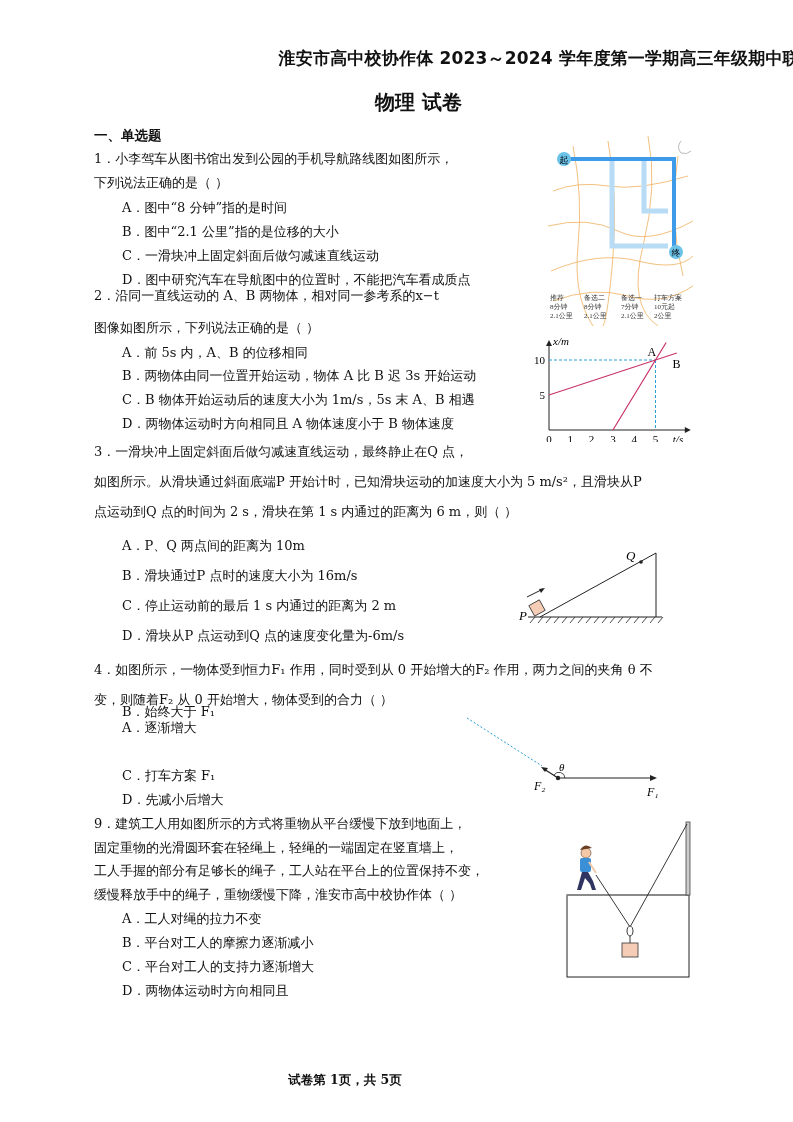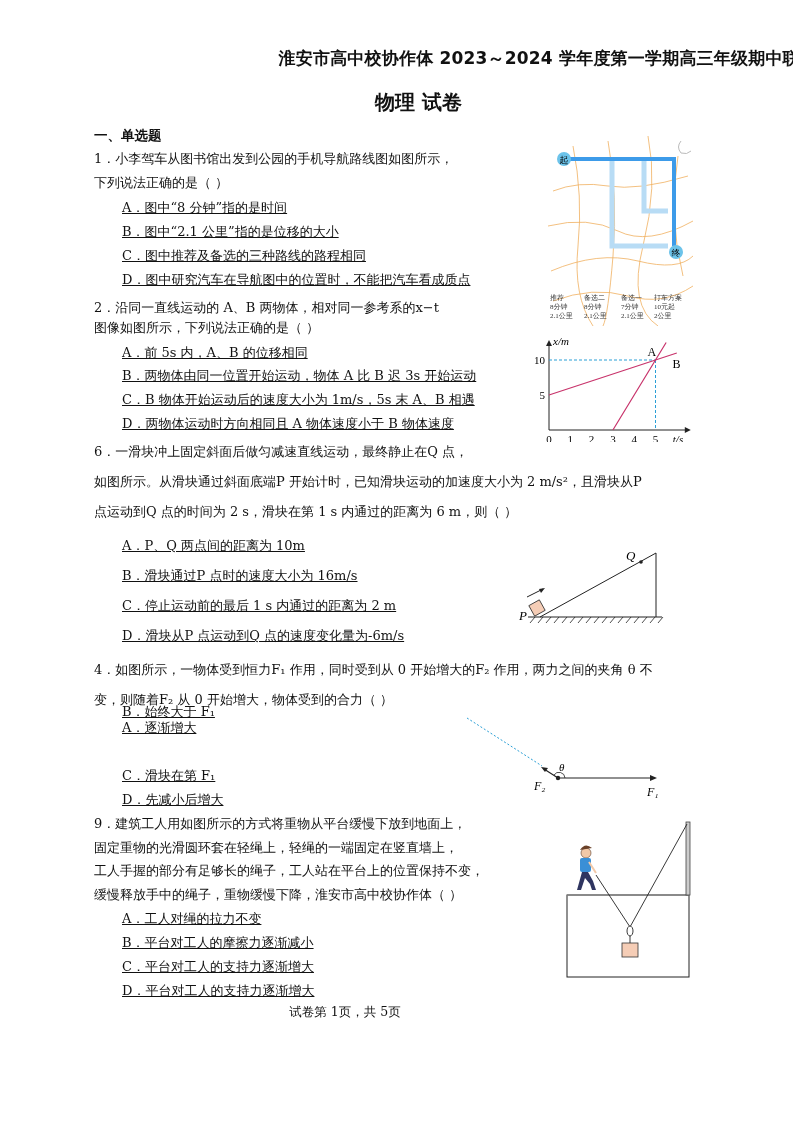--- a/index.html
+++ b/index.html
@@ -5,38 +5,38 @@
   html, body { margin:0; padding:0; background:#fff; }
   body { width:793px; height:1122px; position:relative; overflow:hidden;
          font-family:"DejaVu Serif","Liberation Serif",serif; color:#111; }
   .abs { position:absolute; }
   .title { left:0; width:793px; top:47px; text-align:right; font-family:"DejaVu Sans","Liberation Sans",sans-serif;
            font-weight:bold; font-size:17px; letter-spacing:0.2px;margin-left:24px; }
   .subtitle { left:0; width:793px; top:89px; text-align:center; font-family:"DejaVu Sans","Liberation Sans",sans-serif;
               font-weight:bold; font-size:20px;padding-left:22px; }
   .section { left:94px; top:127px; font-size:13.5px; font-weight:bold; font-family:"DejaVu Sans","Liberation Sans",sans-serif; }
   .line { font-size:13px; white-space:nowrap; line-height:16px; }
-  .opt { left:122px;text-decoration:underline; }
+  .opt { left:122px; }
   .q { left:94px; }
-  .footer { left:0; width:690px; top:1004px; text-align:center; font-size:12.5px; }
+  .footer { left:0; width:690px; top:1072px; text-align:center; font-size:12.5px;font-weight:bold; }
   svg text { font-family:"Liberation Serif",serif; }
 </style>
 </head>
 <body>
 
 <div class="abs title">淮安市高中校协作体 2023～2024 学年度第一学期高三年级期中联考</div>
 <div class="abs subtitle">物理  试卷</div>
 <div class="abs section">一、单选题</div>
 
 <div>
   <div class="abs line q" style="top:151px">1．小李驾车从图书馆出发到公园的手机导航路线图如图所示，</div>
   <div class="abs line q" style="top:175px">下列说法正确的是（        ）</div>
   <div class="abs line opt" style="top:200px">A．图中“8 分钟”指的是时间</div>
   <div class="abs line opt" style="top:224px">B．图中“2.1 公里”指的是位移的大小</div>
-  <div class="abs line opt" style="top:248px">C．图中推荐及备选的三种路线的路程相同</div>
+  <div class="abs line opt" style="top:248px">C．一滑块冲上固定斜面后做匀减速直线运动</div>
   <div class="abs line opt" style="top:272px">D．图中研究汽车在导航图中的位置时，不能把汽车看成质点</div>
 </div>
 
 <svg class="abs" style="left:548px;top:136px" width="145" height="190">
   <g stroke="#f0b060" stroke-width="0.8" fill="none">
     <path d="M5 55 Q30 45 60 50 T140 40"></path>
     <path d="M0 90 Q40 80 70 95 T145 85"></path>
     <path d="M3 135 Q50 115 90 125 T145 120"></path>
     <path d="M5 165 Q45 150 80 160 T145 150"></path>
     <path d="M25 10 Q35 60 30 110 T45 190"></path>
@@ -62,21 +62,21 @@
     <text x="73" y="164">备选一</text>
     <text x="73" y="173">7分钟</text>
     <text x="73" y="182">2.1公里</text>
     <text x="106" y="164">打车方案</text>
     <text x="106" y="173">10元起</text>
     <text x="106" y="182">2公里</text>
   </g>
 </svg>
 
 <div>
-  <div class="abs line q" style="top:300px">2．沿同一直线运动的 A、B 两物体，相对同一参考系的x−t</div>
+  <div class="abs line q" style="top:288px">2．沿同一直线运动的 A、B 两物体，相对同一参考系的x−t</div>
   <div class="abs line q" style="top:320px">图像如图所示，下列说法正确的是（        ）</div>
   <div class="abs line opt" style="top:345px">A．前 5s 内，A、B 的位移相同</div>
   <div class="abs line opt" style="top:368px">B．两物体由同一位置开始运动，物体 A 比 B 迟 3s 开始运动</div>
   <div class="abs line opt" style="top:392px">C．B 物体开始运动后的速度大小为 1m/s，5s 末 A、B 相遇</div>
   <div class="abs line opt" style="top:416px">D．两物体运动时方向相同且 A 物体速度小于 B 物体速度</div>
 </div>
 
 <svg id="xt-chart" class="abs" style="left:527px;top:330px" width="170" height="112">
   <g id="chart-axes">
       <line x1="22" y1="100" x2="159.8" y2="100" stroke="#222" stroke-width="1"></line>
@@ -102,22 +102,22 @@
       <text x="107.2" y="113" font-size="11" text-anchor="middle">4</text>
       <text x="128.5" y="113" font-size="11" text-anchor="middle">5</text>
       <text x="18" y="69" font-size="11" text-anchor="end">5</text>
       <text x="18" y="34" font-size="11" text-anchor="end">10</text>
     </g>
   <text id="ylabel" font-size="11" font-style="italic" x="26" y="15">x/m</text>
   <text id="xlabel" font-size="11" font-style="italic" x="145.8" y="113">t/s</text>
 </svg>
 
 <div>
-  <div class="abs line q" style="top:444px">6．一滑块冲上固定斜面后做匀减速直线运动，最终静止在Q 点，</div>
-  <div class="abs line q" style="top:474px">如图所示。从滑块通过斜面底端P 开始计时，已知滑块运动的加速度大小为 2 m/s²，且滑块从P</div>
+  <div class="abs line q" style="top:444px">3．一滑块冲上固定斜面后做匀减速直线运动，最终静止在Q 点，</div>
+  <div class="abs line q" style="top:474px">如图所示。从滑块通过斜面底端P 开始计时，已知滑块运动的加速度大小为 5 m/s²，且滑块从P</div>
   <div class="abs line q" style="top:504px">点运动到Q 点的时间为 2 s，滑块在第 1 s 内通过的距离为 6 m，则（        ）</div>
   <div class="abs line opt" style="top:538px">A．P、Q 两点间的距离为 10m</div>
   <div class="abs line opt" style="top:568px">B．滑块通过P 点时的速度大小为 16m/s</div>
   <div class="abs line opt" style="top:598px">C．停止运动前的最后 1 s 内通过的距离为 2 m</div>
   <div class="abs line opt" style="top:628px">D．滑块从P 点运动到Q 点的速度变化量为-6m/s</div>
 </div>
 
 <svg class="abs" style="left:510px;top:540px" width="160" height="90">
   <line x1="18" y1="77" x2="152" y2="77" stroke="#222" stroke-width="1.2"></line>
   <g stroke="#222" stroke-width="0.8">
@@ -147,21 +147,21 @@
   <circle cx="131" cy="22" r="1.8" fill="#222"></circle>
   <text x="116" y="20" font-size="13" font-style="italic">Q</text>
   <text x="9" y="80" font-size="13" font-style="italic">P</text>
 </svg>
 
 <div>
   <div class="abs line q" style="top:662px">4．如图所示，一物体受到恒力F₁ 作用，同时受到从 0 开始增大的F₂ 作用，两力之间的夹角 θ 不</div>
   <div class="abs line q" style="top:692px">变，则随着F₂ 从 0 开始增大，物体受到的合力（        ）</div>
   <div class="abs line opt" style="top:720px">A．逐渐增大</div>
   <div class="abs line opt" style="top:704px">B．始终大于 F₁</div>
-  <div class="abs line opt" style="top:768px">C．滑块在第 F₁</div>
+  <div class="abs line opt" style="top:768px">C．打车方案 F₁</div>
   <div class="abs line opt" style="top:792px">D．先减小后增大</div>
 </div>
 
 <svg class="abs" style="left:462px;top:708px" width="210" height="95">
   <line x1="5" y1="10" x2="80" y2="58" stroke="#2a9fd6" stroke-width="1" stroke-dasharray="2,2"></line>
   <line x1="96" y1="70" x2="82" y2="61" stroke="#222" stroke-width="1.2"></line>
   <polygon points="79,59 86,60 83,64" fill="#222"></polygon>
   <line x1="96" y1="70" x2="190" y2="70" stroke="#222" stroke-width="1.2"></line>
   <polygon points="195,70 188,67 188,73" fill="#222"></polygon>
   <circle cx="96" cy="70" r="2.2" fill="#222"></circle>
@@ -172,21 +172,21 @@
 </svg>
 
 <div>
   <div class="abs line q" style="top:816px">9．建筑工人用如图所示的方式将重物从平台缓慢下放到地面上，</div>
   <div class="abs line q" style="top:840px">固定重物的光滑圆环套在轻绳上，轻绳的一端固定在竖直墙上，</div>
   <div class="abs line q" style="top:863px">工人手握的部分有足够长的绳子，工人站在平台上的位置保持不变，</div>
   <div class="abs line q" style="top:887px">缓慢释放手中的绳子，重物缓慢下降，淮安市高中校协作体（        ）</div>
   <div class="abs line opt" style="top:911px">A．工人对绳的拉力不变</div>
   <div class="abs line opt" style="top:935px">B．平台对工人的摩擦力逐渐减小</div>
   <div class="abs line opt" style="top:959px">C．平台对工人的支持力逐渐增大</div>
-  <div class="abs line opt" style="top:983px">D．平台对工人的支持力逐渐增大</div>
+  <div class="abs line opt" style="top:983px">D．两物体运动时方向相同且</div>
 </div>
 
 <svg class="abs" style="left:560px;top:815px" width="140" height="165">
   <rect x="7" y="80" width="122" height="82" fill="none" stroke="#222" stroke-width="1"></rect>
   <line x1="7" y1="80" x2="129" y2="80" stroke="#888" stroke-width="1.5"></line>
   <rect x="126" y="7" width="4" height="73" fill="#ccc" stroke="#444" stroke-width="0.8"></rect>
   <line x1="36" y1="60" x2="70" y2="112" stroke="#222" stroke-width="0.9"></line>
   <line x1="70" y1="112" x2="127" y2="9" stroke="#222" stroke-width="0.9"></line>
   <ellipse cx="70" cy="116" rx="3" ry="5" fill="#fff" stroke="#222" stroke-width="0.9"></ellipse>
   <line x1="70" y1="121" x2="70" y2="128" stroke="#222" stroke-width="0.9"></line>

